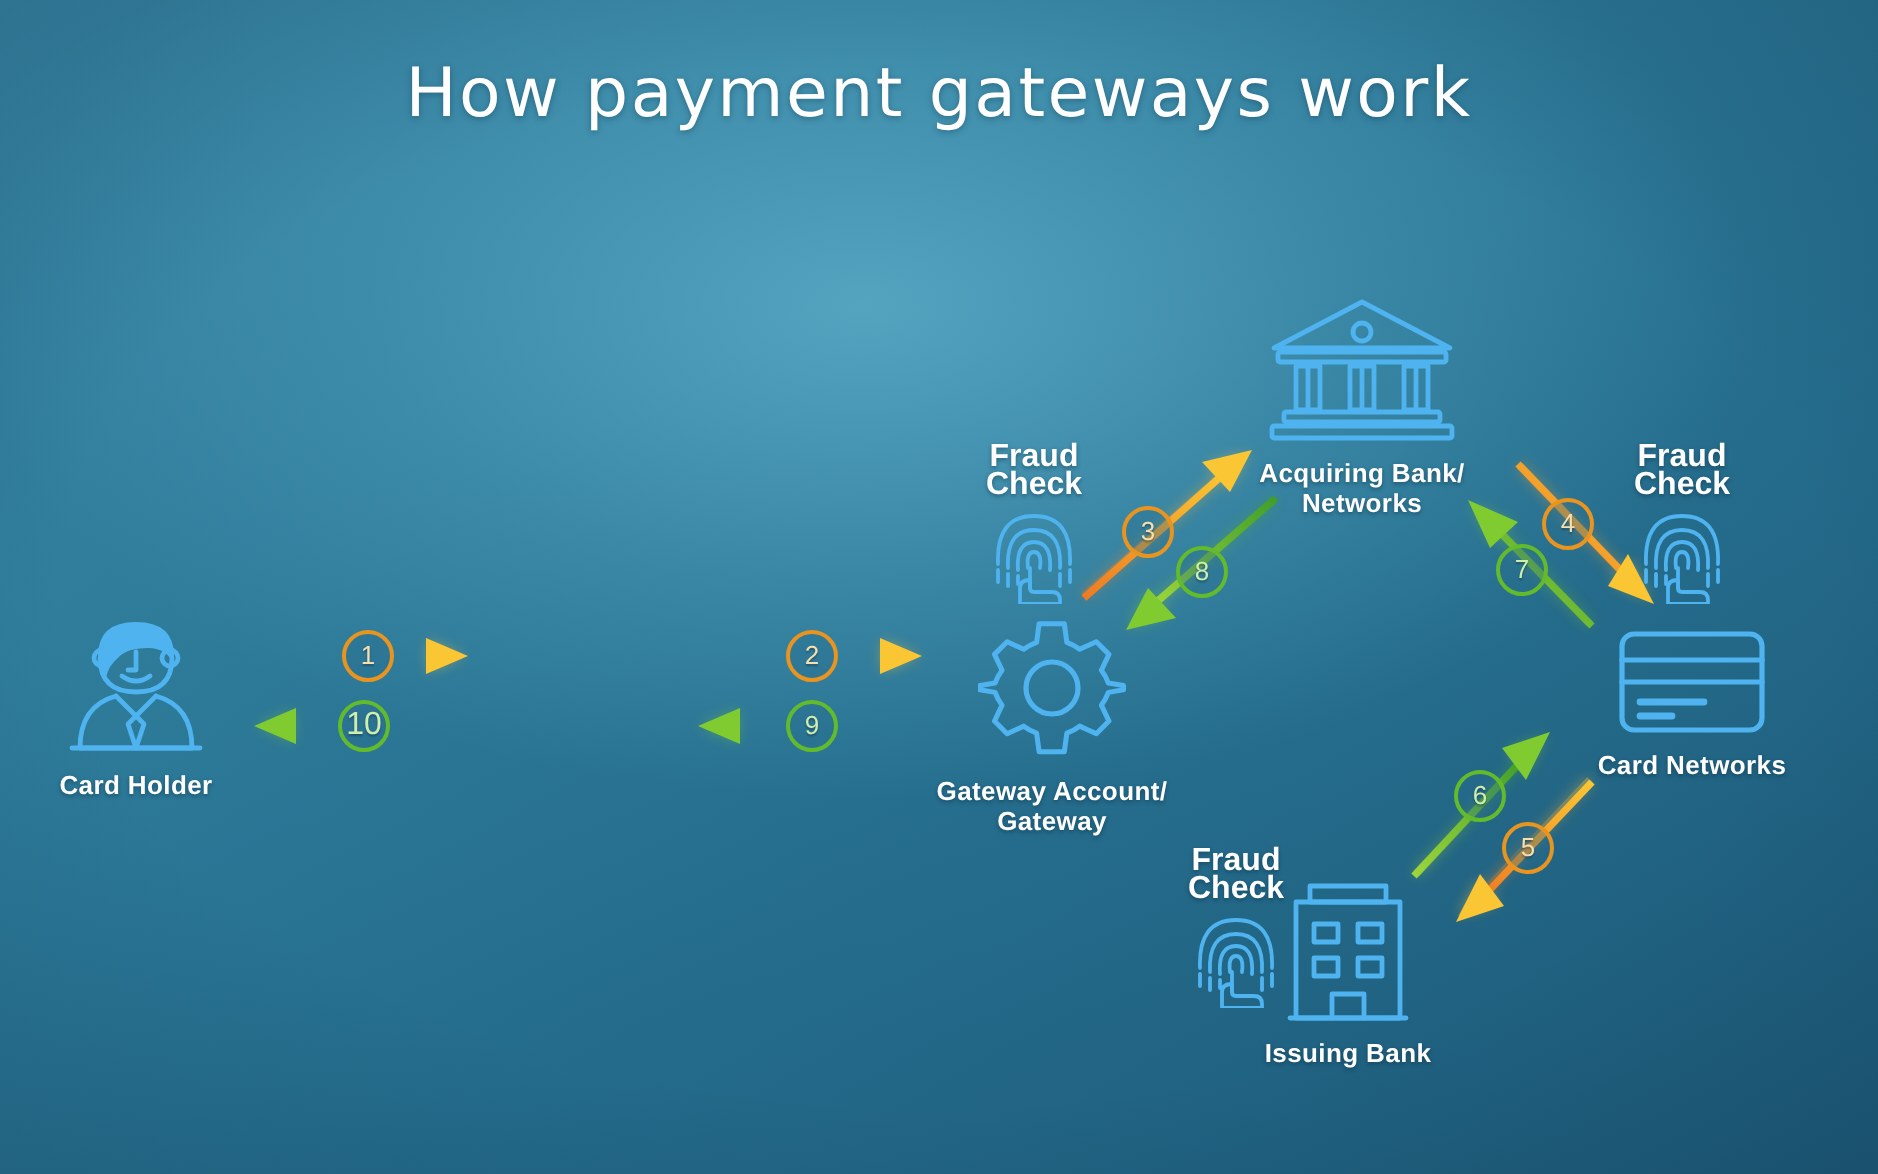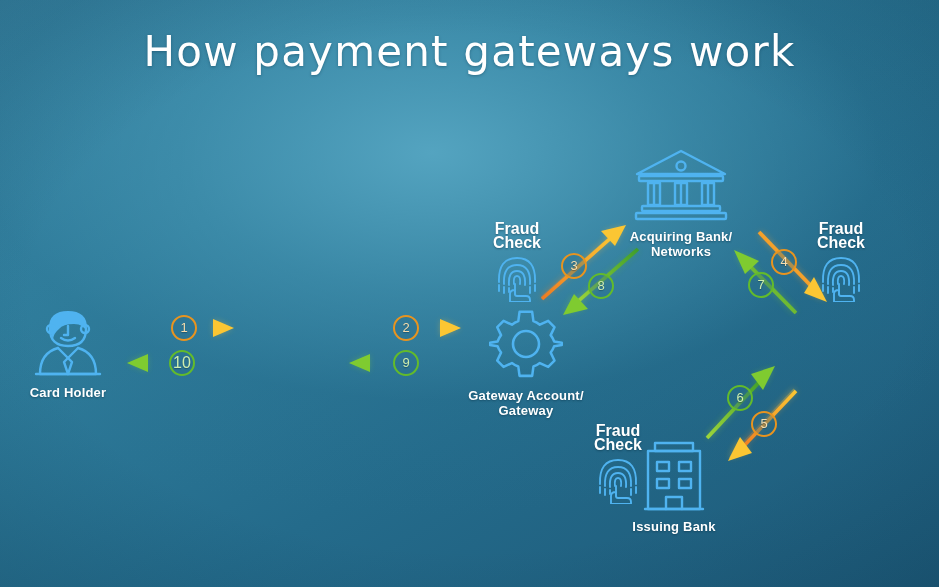--- a/index.html
+++ b/index.html
@@ -31,21 +31,21 @@
       radial-gradient(ellipse 85% 80% at 50% 50%, rgba(0,0,0,0) 55%, rgba(8,48,70,0.30) 100%);
   }
 
   .title {
     position: absolute;
     top: 27px;
     left: 0;
     width: 939px;
     text-align: center;
     color: #ffffff;
-    font-size: 42px;
+    font-size: 34px;
     font-weight: normal;
     letter-spacing: 1.2px;
     font-family: "DejaVu Sans", sans-serif;
     text-shadow: 0 1px 3px rgba(0,40,60,0.35);
     z-index: 6;
   }
 
   .node {
     position: absolute;
     z-index: 5;
@@ -295,20 +295,33 @@
           <path d="M23 35 L23 57 M50 35 L50 57 M77 35 L77 57"></path>
           <rect x="11" y="58" width="78" height="5" rx="1"></rect>
           <rect x="5" y="65" width="90" height="6" rx="1"></rect>
         </g>
       </svg>
     </span>
     <span class="caption">Acquiring Bank/
 Networks</span>
   </div>
 
+  <div class="node" style="left:787px; top:314px; width:118px;">
+    <span class="glyph">
+      <svg width="76" height="54" viewBox="0 0 76 54">
+        <g stroke="#4fb3f0" stroke-width="2.6" fill="none" stroke-linejoin="round" stroke-linecap="round">
+          <rect x="3" y="3" width="70" height="48" rx="6"></rect>
+          <path d="M3 16 L73 16 M3 27 L73 27"></path>
+          <path d="M12 37 L44 37" stroke-width="3.4"></path>
+          <path d="M12 44 L28 44" stroke-width="3.4"></path>
+        </g>
+      </svg>
+    </span>
+    <span class="caption">Card Networks</span>
+  </div>
 
   <div class="node" style="left:624px; top:440px; width:100px;">
     <span class="glyph">
       <svg width="66" height="72" viewBox="0 0 66 72">
         <g stroke="#4fb3f0" stroke-width="2.4" fill="none" stroke-linejoin="round" stroke-linecap="round">
           <rect x="14" y="3" width="38" height="8"></rect>
           <path d="M7 11 L59 11 L59 69 L7 69 Z"></path>
           <rect x="16" y="22" width="12" height="9"></rect>
           <rect x="38" y="22" width="12" height="9"></rect>
           <rect x="16" y="39" width="12" height="9"></rect>

